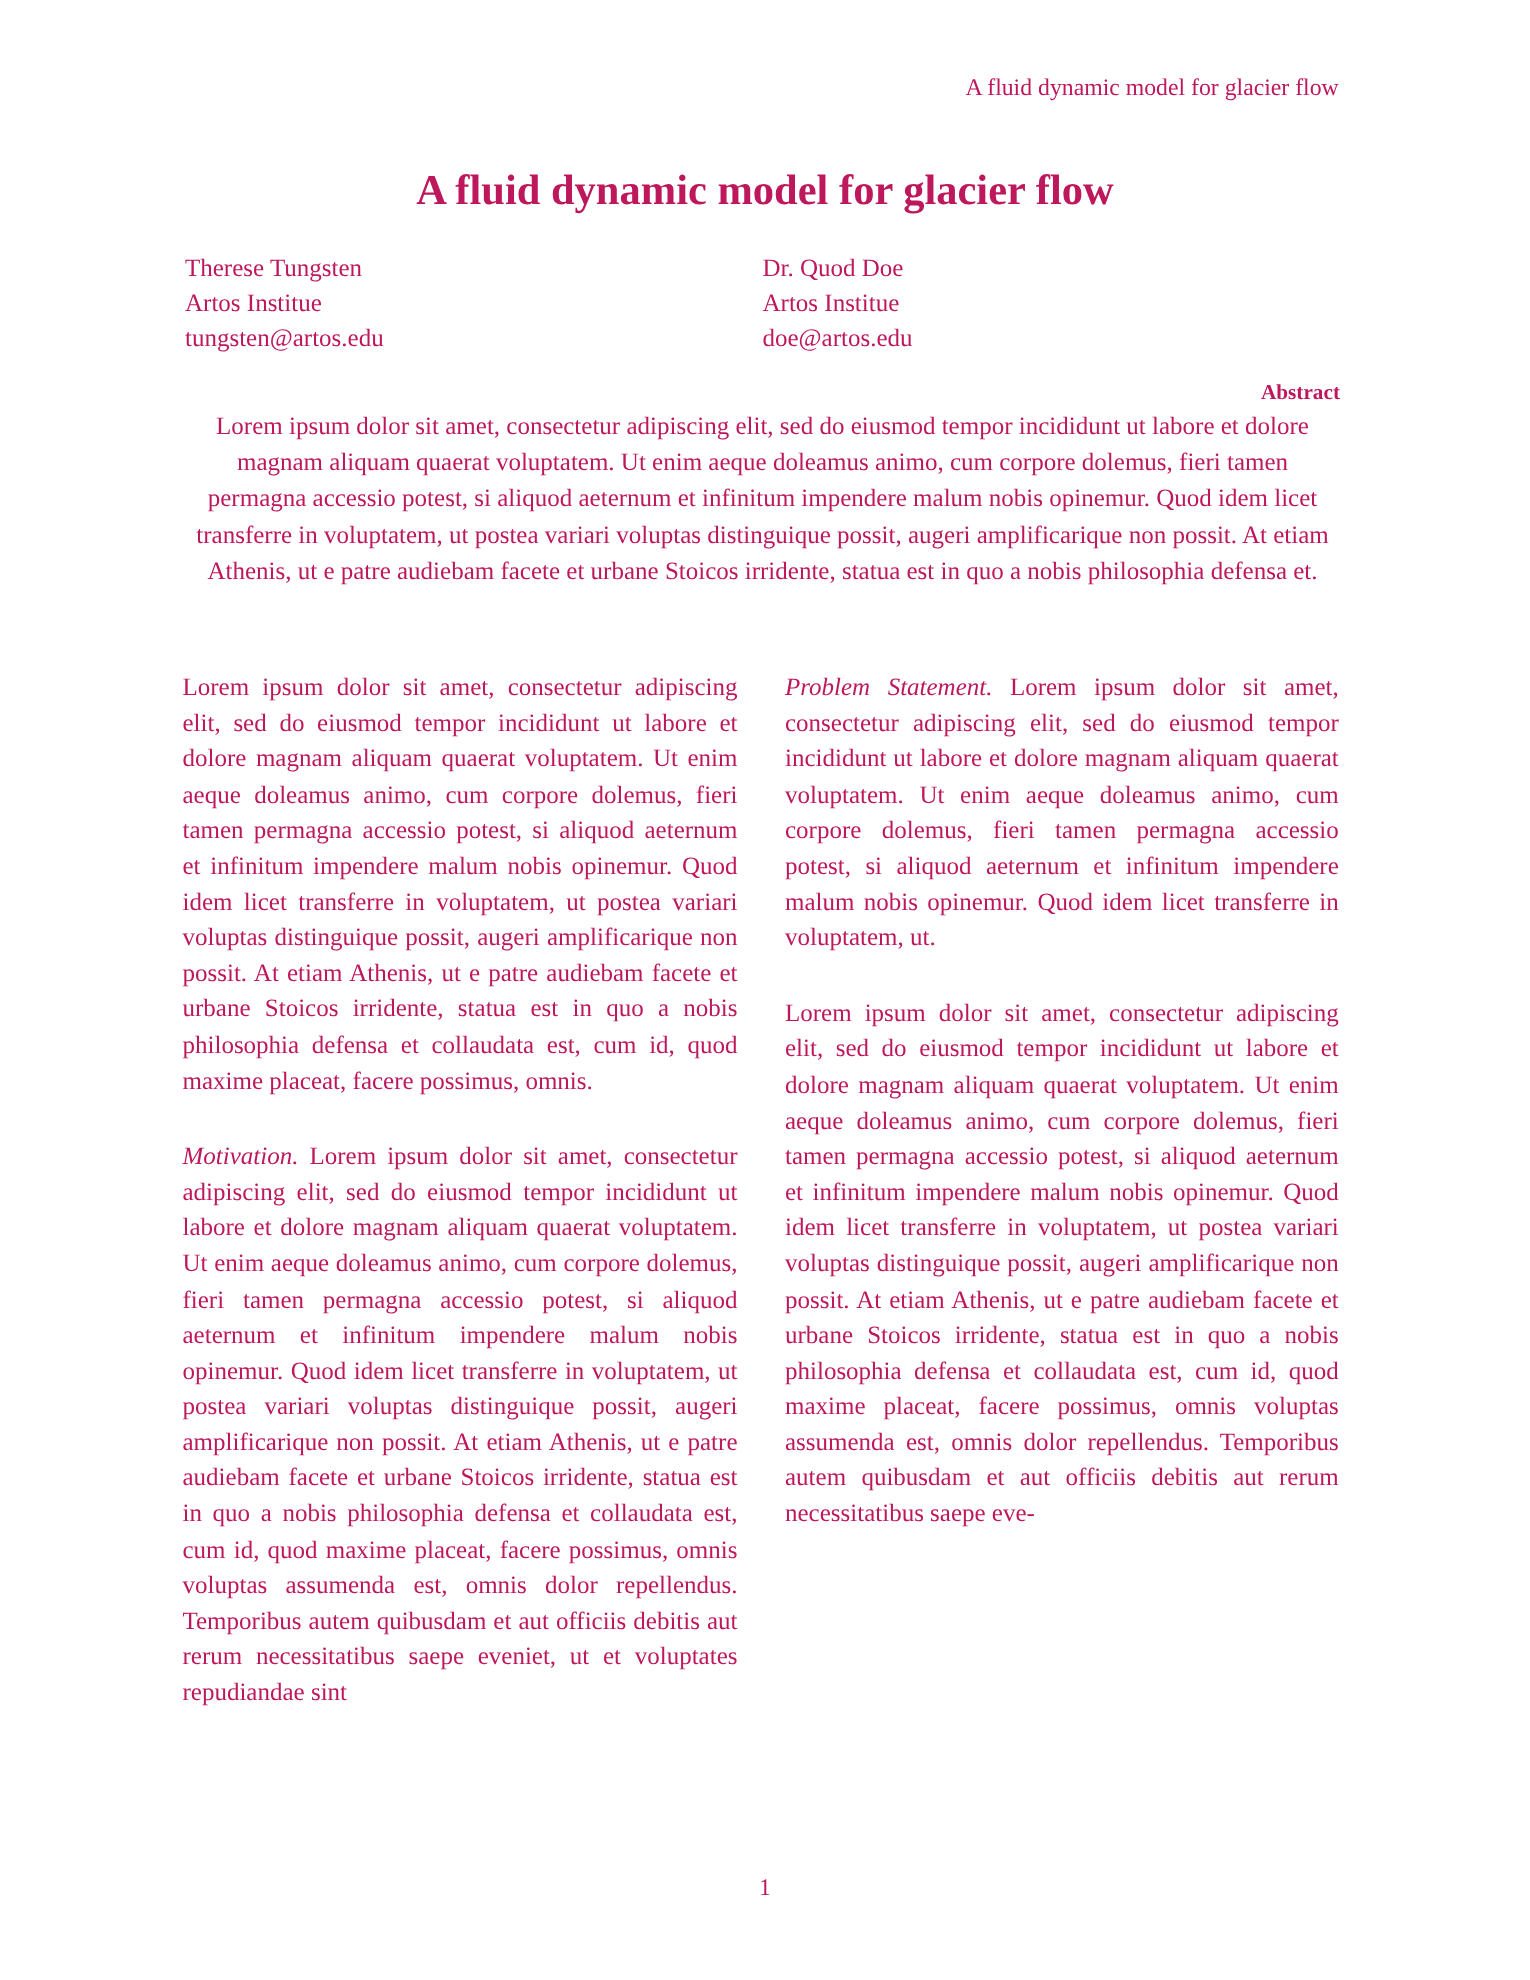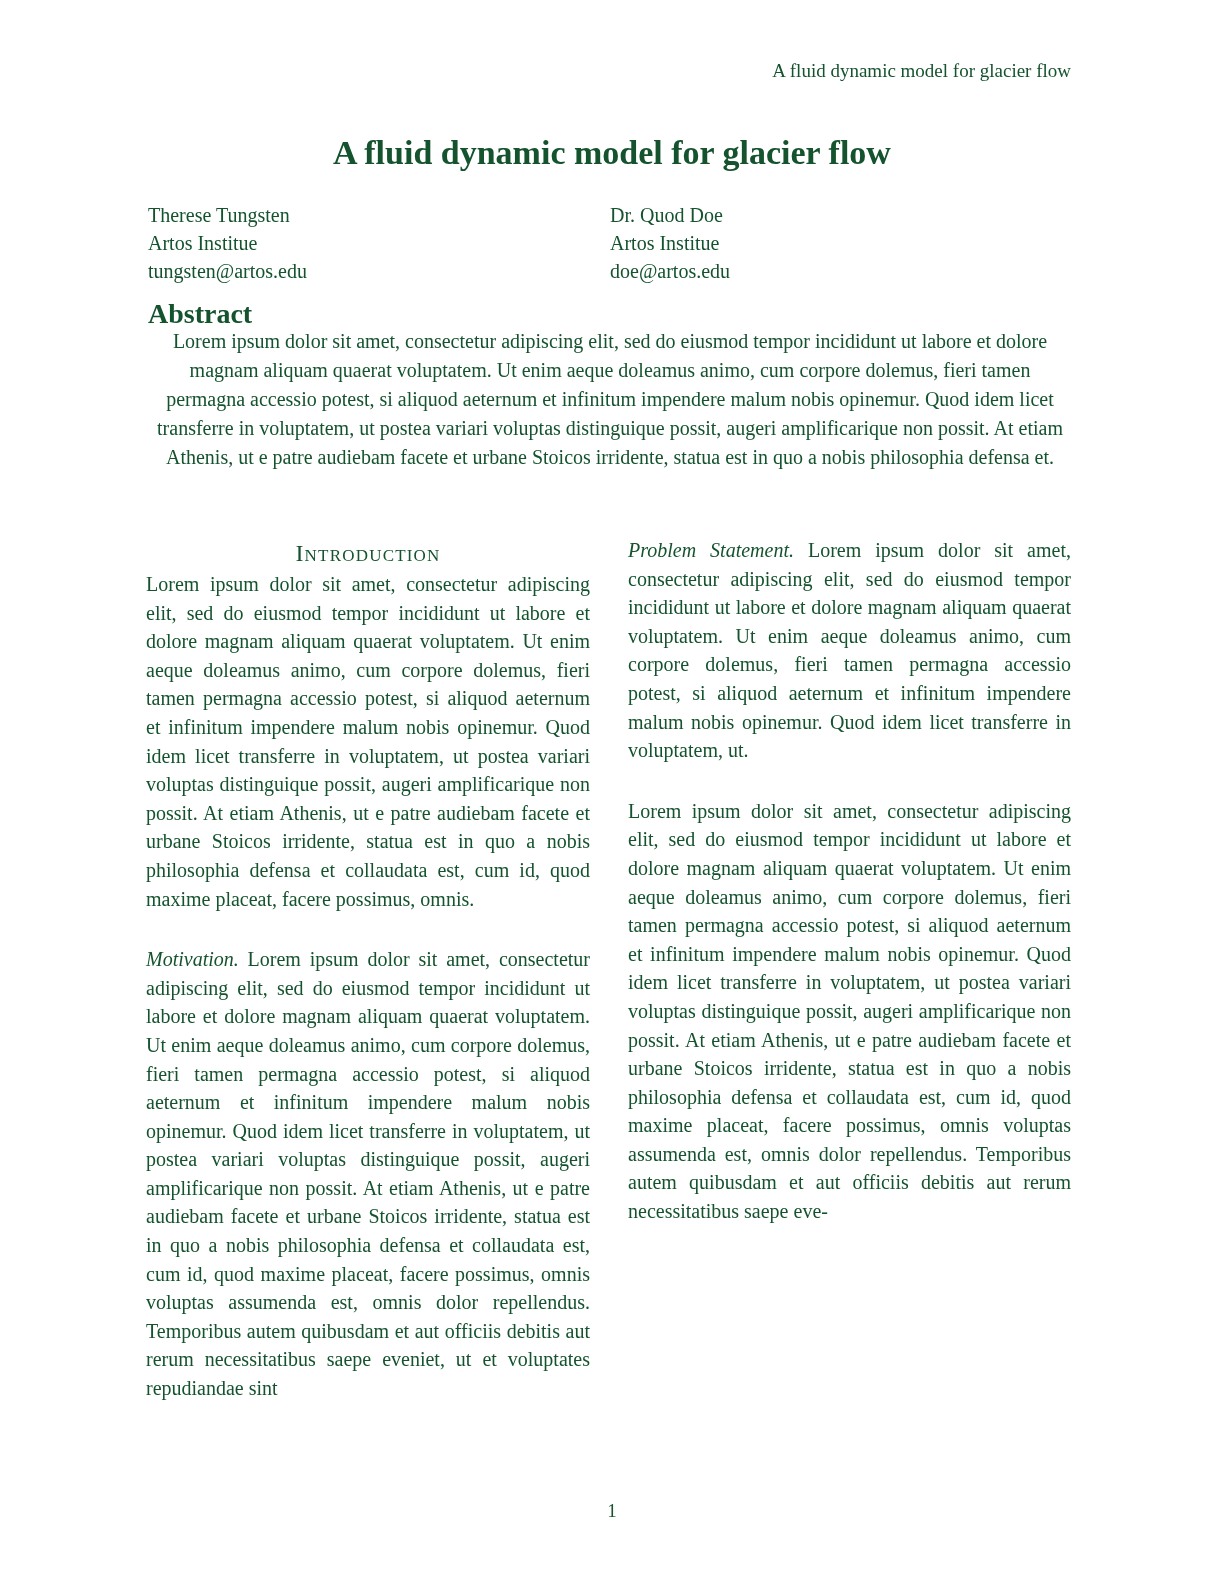--- a/index.html
+++ b/index.html
@@ -5,21 +5,21 @@
   html, body {
     margin: 0;
     padding: 0;
     background: #ffffff;
   }
   .page {
     position: relative;
     width: 1224px;
     height: 1584px;
     background: #ffffff;
-    color: #14532d;
+    color: #be185d;
     font-family: "Liberation Serif", "DejaVu Serif", serif;
     overflow: hidden;
   }
   .running-header {
     position: absolute;
     top: 59px;
     right: 153px;
     font-size: 19px;
     line-height: 24px;
     white-space: nowrap;
@@ -45,22 +45,22 @@
   .author {
     flex: 1 1 0;
     font-size: 20px;
     line-height: 28px;
   }
   .abstract-heading {
     position: absolute;
     top: 301px;
     left: 148px;
     width: 924px;
-    text-align: left;
-    font-size: 28px;
+    text-align: right;
+    font-size: 17px;
     font-weight: 700;
     line-height: 26px;
   }
   .abstract-text {
     position: absolute;
     top: 327px;
     left: 148px;
     width: 924px;
     margin: 0;
     text-align: center;
@@ -119,21 +119,20 @@
       <div>Artos Institue</div>
       <div>doe@artos.edu</div>
     </div>
   </div>
 
   <div class="abstract-heading">Abstract</div>
 
   <p class="abstract-text">Lorem ipsum dolor sit amet, consectetur adipiscing elit, sed do eiusmod tempor incididunt ut labore et dolore magnam aliquam quaerat voluptatem. Ut enim aeque doleamus animo, cum corpore dolemus, fieri tamen permagna accessio potest, si aliquod aeternum et infinitum impendere malum nobis opinemur. Quod idem licet transferre in voluptatem, ut postea variari voluptas distinguique possit, augeri amplificarique non possit. At etiam Athenis, ut e patre audiebam facete et urbane Stoicos irridente, statua est in quo a nobis philosophia defensa et.</p>
 
   <div class="col col-left">
-    <h2>Introduction</h2>
     <p>Lorem ipsum dolor sit amet, consectetur adipiscing elit, sed do eiusmod tempor incididunt ut labore et dolore magnam aliquam quaerat voluptatem. Ut enim aeque doleamus animo, cum corpore dolemus, fieri tamen permagna accessio potest, si aliquod aeternum et infinitum impendere malum nobis opinemur. Quod idem licet transferre in voluptatem, ut postea variari voluptas distinguique possit, augeri amplificarique non possit. At etiam Athenis, ut e patre audiebam facete et urbane Stoicos irridente, statua est in quo a nobis philosophia defensa et collaudata est, cum id, quod maxime placeat, facere possimus, omnis.</p>
     <p><span class="lead">Motivation.</span> <span>Lorem ipsum dolor sit amet, consectetur adipiscing elit, sed do eiusmod tempor incididunt ut labore et dolore magnam aliquam quaerat voluptatem. Ut enim aeque doleamus animo, cum corpore dolemus, fieri tamen permagna accessio potest, si aliquod aeternum et infinitum impendere malum nobis opinemur. Quod idem licet transferre in voluptatem, ut postea variari voluptas distinguique possit, augeri amplificarique non possit. At etiam Athenis, ut e patre audiebam facete et urbane Stoicos irridente, statua est in quo a nobis philosophia defensa et collaudata est, cum id, quod maxime placeat, facere possimus, omnis voluptas assumenda est, omnis dolor repellendus. Temporibus autem quibusdam et aut officiis debitis aut rerum necessitatibus saepe eveniet, ut et voluptates repudiandae sint</span></p>
   </div>
 
   <div class="col col-right">
     <p><span class="lead">Problem Statement.</span> <span>Lorem ipsum dolor sit amet, consectetur adipiscing elit, sed do eiusmod tempor incididunt ut labore et dolore magnam aliquam quaerat voluptatem. Ut enim aeque doleamus animo, cum corpore dolemus, fieri tamen permagna accessio potest, si aliquod aeternum et infinitum impendere malum nobis opinemur. Quod idem licet transferre in voluptatem, ut.</span></p>
     <p>Lorem ipsum dolor sit amet, consectetur adipiscing elit, sed do eiusmod tempor incididunt ut labore et dolore magnam aliquam quaerat voluptatem. Ut enim aeque doleamus animo, cum corpore dolemus, fieri tamen permagna accessio potest, si aliquod aeternum et infinitum impendere malum nobis opinemur. Quod idem licet transferre in voluptatem, ut postea variari voluptas distinguique possit, augeri amplificarique non possit. At etiam Athenis, ut e patre audiebam facete et urbane Stoicos irridente, statua est in quo a nobis philosophia defensa et collaudata est, cum id, quod maxime placeat, facere possimus, omnis voluptas assumenda est, omnis dolor repellendus. Temporibus autem quibusdam et aut officiis debitis aut rerum necessitatibus saepe eve-</p>
   </div>
 
   <div class="page-number">1</div>

